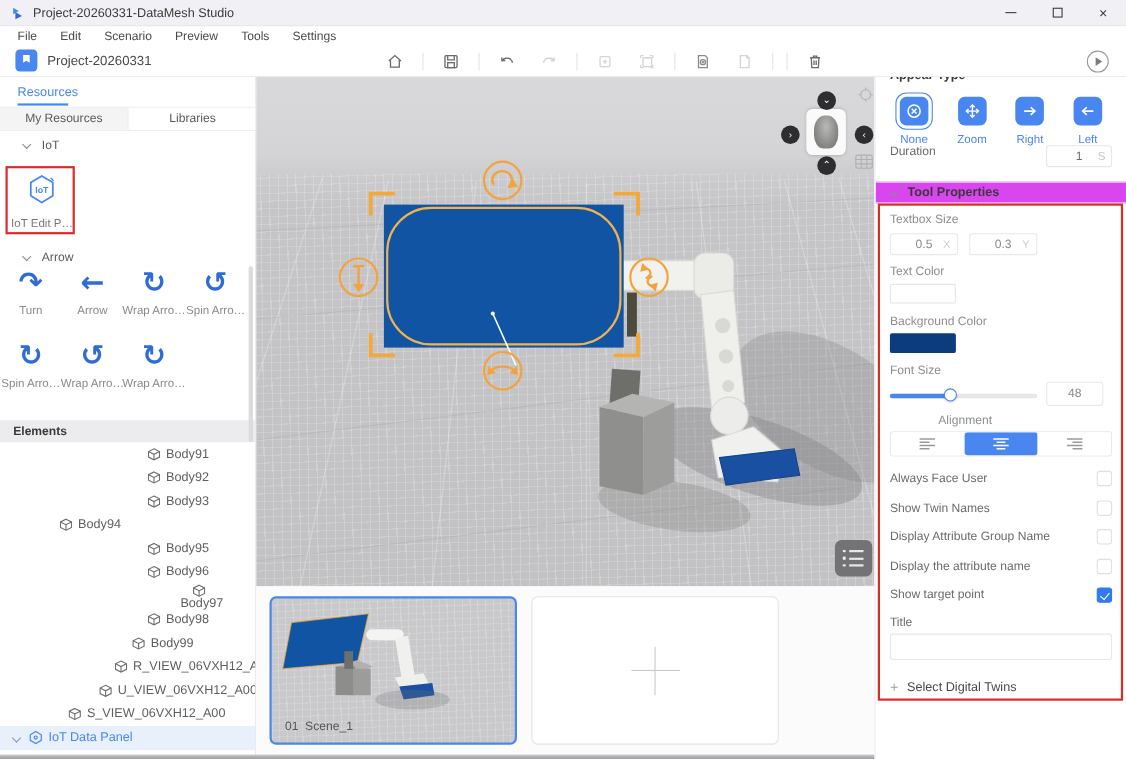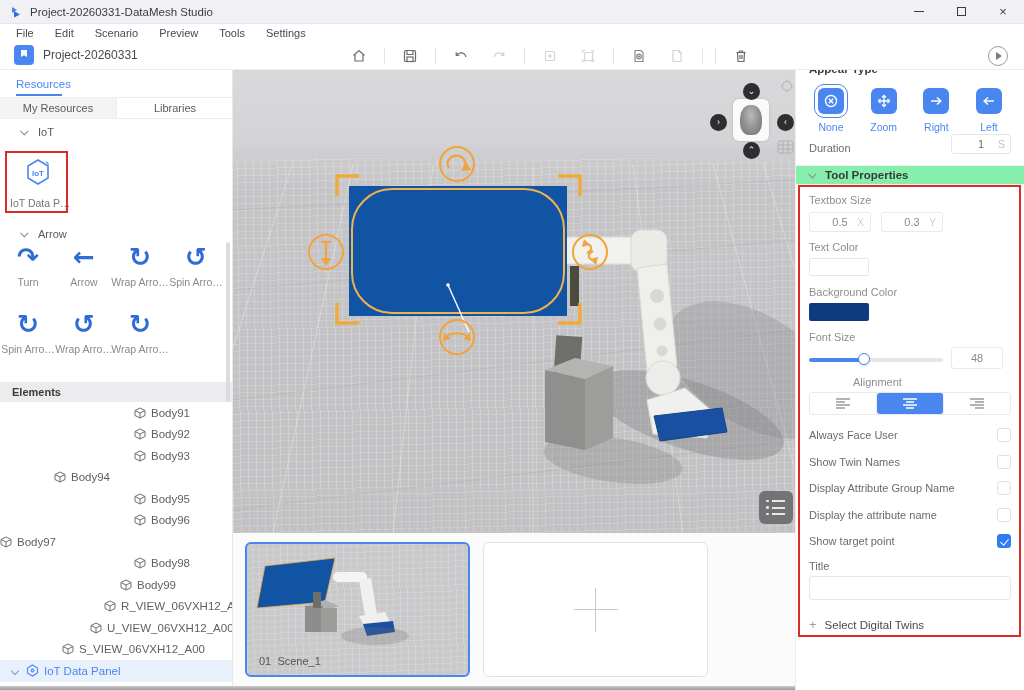--- a/index.html
+++ b/index.html
@@ -97,25 +97,25 @@
   .appear-row{position:absolute;left:13px;top:14px;width:202px;display:flex;justify-content:space-between;}
   .appear-opt{width:44px;display:flex;flex-direction:column;align-items:center;}
   .appear-ic{width:26px;height:26px;border-radius:6px;background:#4a86f0;display:flex;align-items:center;justify-content:center;margin-top:4px;}
   .appear-opt.selected .appear-ic{outline:1.5px solid #4a86f0;outline-offset:3px;}
   .appear-lbl{font-size:10.5px;color:#4a86f0;margin-top:7px;}
   .appear-ic svg{display:none;}
   .appear-opt.t-none svg.i-none{display:block;}
   .appear-opt.t-zoom svg.i-zoom{display:block;}
   .appear-opt.t-right svg.i-right{display:block;}
   .appear-opt.t-left svg.i-left{display:block;}
-  .duration-row{position:absolute;left:13px;top:62px;width:202px;height:22px;display:flex;align-items:flex-end;}
+  .duration-row{position:absolute;left:13px;top:62px;width:202px;height:22px;display:flex;align-items:flex-start;}
   .duration-lbl{font-size:11px;color:#6b6b6e;}
   .duration-input{margin-left:auto;width:60px;height:20px;border:1px solid #e7e7e9;border-radius:3px;display:flex;align-items:center;justify-content:center;font-size:11px;color:#6b6b6e;position:relative;}
   .duration-unit{position:absolute;right:5px;color:#c2c2c6;font-size:10.5px;}
-  .tp-header{position:absolute;left:0;top:95px;width:229px;height:20px;background:#86efac;border-top:1px solid #f0f0f2;border-bottom:1px solid #f0f0f2;display:flex;align-items:center;padding-left:14px;font-size:11.5px;font-weight:bold;color:#3a3a3a;}
+  .tp-header{position:absolute;left:0;top:95px;width:229px;height:20px;background:#d946ef;border-top:1px solid #f0f0f2;border-bottom:1px solid #f0f0f2;display:flex;align-items:center;padding-left:14px;font-size:11.5px;font-weight:bold;color:#3a3a3a;}
   .tp-header .chev{margin-right:9px;}
   .red-box-inspector{position:absolute;left:2px;top:115px;width:223px;height:452px;border:2.5px solid #da2c26;pointer-events:none;z-index:5;}
   .prop-lbl{position:absolute;left:13px;font-size:11px;color:#8e8e92;}
   .size-inputs{position:absolute;left:13px;top:142px;display:flex;gap:10px;}
   .size-box{width:62px;height:20px;border:1px solid #e9e9eb;border-radius:3px;display:flex;align-items:center;justify-content:center;font-size:11px;color:#8a8a8e;position:relative;}
   .size-suffix{position:absolute;right:6px;color:#cfcfd3;font-size:10px;}
   .swatch{position:absolute;left:13px;width:60px;height:18px;border-radius:2px;}
   .swatch.text{top:188px;border:1px solid #e6e6e8;background:#fff;}
   .swatch.bg{top:233px;}
   .slider{position:absolute;left:13px;top:283px;width:134px;height:12px;}
@@ -266,21 +266,21 @@
     <span class="chev"></span>
     <span>IoT</span>
   </div>
 
   <div class="iot-item">
     <svg width="32" height="32" viewBox="0 0 32 32" fill="none" stroke="#4a86f0" stroke-width="1.6">
       <path d="M16 4 L26 10 V22 L16 28 L6 22 V10 Z"></path>
       <text x="16" y="19.5" font-size="8" font-family="Liberation Sans,sans-serif" fill="#4a86f0" stroke="none" text-anchor="middle" font-weight="bold">IoT</text>
       <path d="M24 6 a4 4 0 0 1 2.5 2.5" stroke-width="1.3"></path>
     </svg>
-    <div class="lbl">IoT Data P…</div>
+    <div class="lbl">IoT Edit P…</div>
   </div>
   <div class="red-box-sidebar"></div>
 
   <div class="group-header gh-arrow">
     <span class="chev"></span>
     <span>Arrow</span>
   </div>
 
   <div class="arrow-grid">
       <div class="arrow-cell">
@@ -365,21 +365,21 @@
     </div>
       <div class="el-row icon-cube" style="padding-left: 134px;">
 
       <svg class="ic-cube" width="12" height="12" viewBox="0 0 12 12" fill="none" stroke="#6e6e72" stroke-width="1">
           <path d="M6 1 L11 3.5 V8.5 L6 11 L1 8.5 V3.5 Z"></path>
           <path d="M1 3.5 L6 6 L11 3.5 M6 6 V11"></path>
         </svg>
 
       <span>Body96</span>
     </div>
-      <div class="el-row icon-cube" style="">
+      <div class="el-row icon-cube" style="padding-left: 134px; flex-direction: column;">
 
       <svg class="ic-cube" width="12" height="12" viewBox="0 0 12 12" fill="none" stroke="#6e6e72" stroke-width="1">
           <path d="M6 1 L11 3.5 V8.5 L6 11 L1 8.5 V3.5 Z"></path>
           <path d="M1 3.5 L6 6 L11 3.5 M6 6 V11"></path>
         </svg>
 
       <span>Body97</span>
     </div>
       <div class="el-row icon-cube" style="padding-left: 134px;">
 

